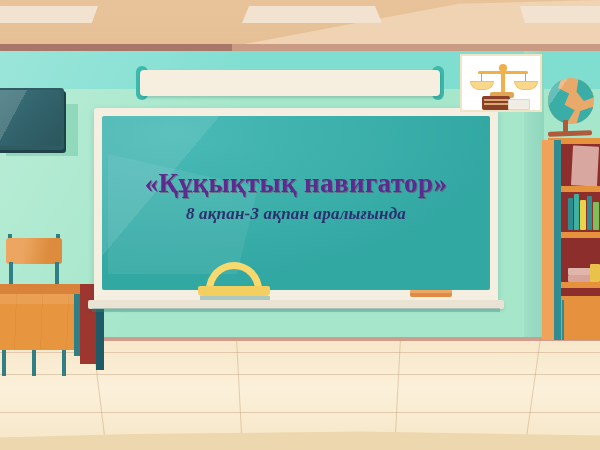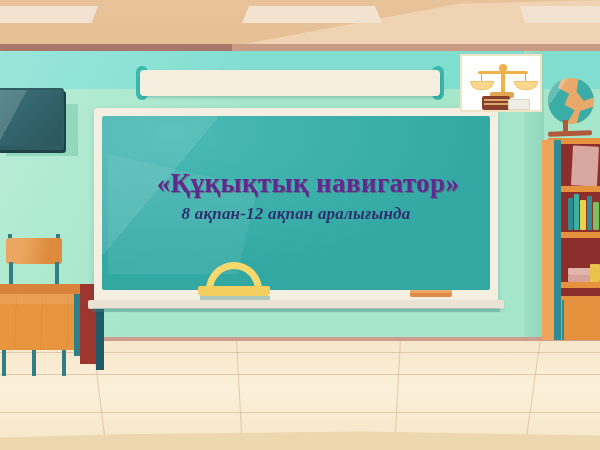--- a/index.html
+++ b/index.html
@@ -258,21 +258,20 @@
     position: absolute;
     left: 0; top: 52px;
     width: 100%;
     text-align: center;
     font-size: 27px;
     font-weight: bold;
     color: #5d2a8f;
     letter-spacing: .4px;
     text-shadow: 1px 1px 0 rgba(120,40,90,.45), 0 0 2px rgba(255,255,255,.12);
     font-family: "Liberation Serif", serif;
-    padding-left: 12px;
   }
   .board-sub {
     position: absolute;
     left: 0; top: 88px;
     width: 100%;
     text-align: center;
     font-size: 17px;
     font-style: italic;
     font-weight: bold;
     color: #2d2f6e;
@@ -600,21 +599,21 @@
   <div class="desk-side"></div>
   <div class="desk-top"></div>
   <div class="cabinet"></div>
   <div class="cabinet-edge"></div>
 
   <div class="board-frame">
     <div class="board">
       <div class="board-shade"></div>
       <div class="board-smudge"></div>
       <div class="board-title">«Құқықтық навигатор»</div>
-      <div class="board-sub">8 ақпан-12 ақпан аралығында</div>
+      <div class="board-sub">8 ақпан-3 ақпан аралығында</div>
     </div>
   </div>
   <div class="board-ledge"></div>
   <div class="board-ledge-shadow"></div>
 
   <div class="protractor-arc"></div>
   <div class="protractor-base"></div>
   <div class="protractor-shadow"></div>
 
   <div class="eraser"></div>

